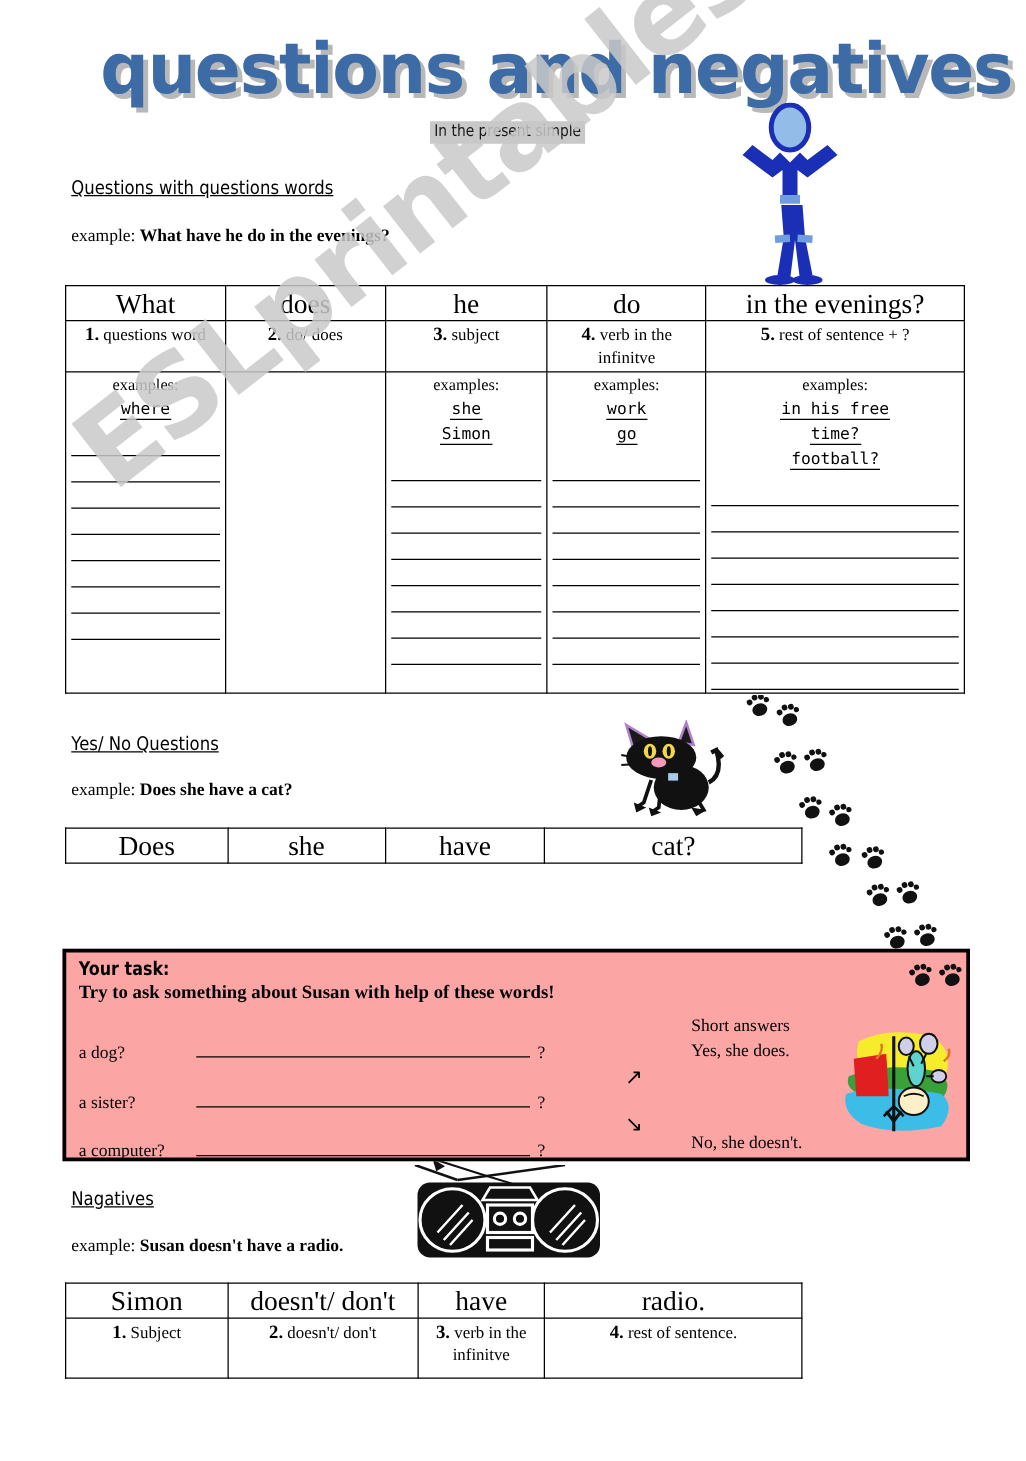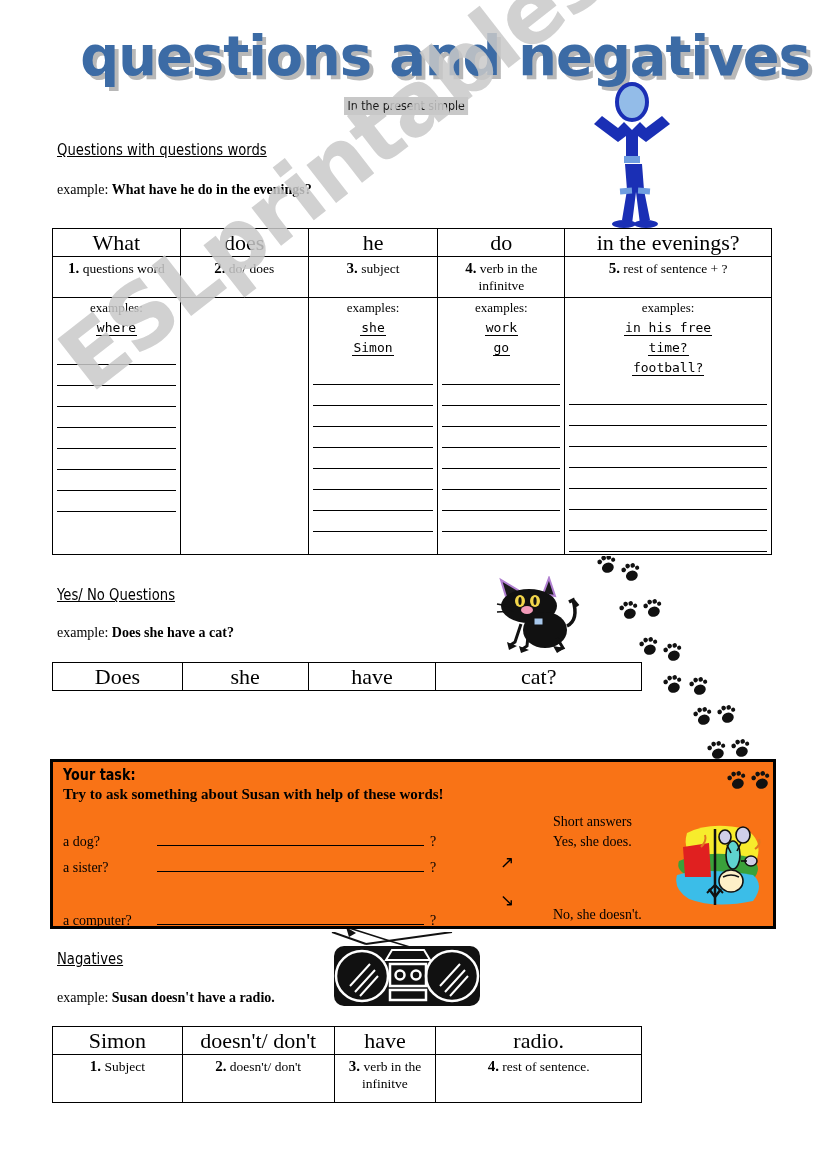--- a/index.html
+++ b/index.html
@@ -154,21 +154,21 @@
   .flower-art { position: absolute; left: 672px; top: 816px; z-index: 9; }
 
   
   .task-box {
     position: absolute;
     left: 50px;
     top: 759px;
     width: 726px;
     height: 170px;
     border: 3px solid #000;
-    background: #f97316;
+    background: #fca5a5;
     z-index: 6;
   }
   .task-title {
     position: absolute;
     left: 10px; top: 4px;
     font-family: "DejaVu Sans", sans-serif;
     font-size: 15px;
     font-weight: bold;
     transform: scaleX(0.85);
     transform-origin: left center;
@@ -481,21 +481,21 @@
 
   <div class="task-box">
     <div class="task-title">Your task:</div>
     <div class="task-instr">Try to ask something about Susan with help of these words!</div>
 
     <div class="task-row" style="left:10px; top:70px;">
       <span class="word" style="width:90px">a dog?</span>
       <span class="rule" style="width:267px"></span>
       <span class="qm">?</span>
     </div>
-    <div class="task-row" style="left:10px; top:96px;">
+    <div class="task-row" style="left:10px; top:110px;">
       <span class="word" style="width:90px">a sister?</span>
       <span class="rule" style="width:267px"></span>
       <span class="qm">?</span>
     </div>
     <div class="task-row" style="left:10px; top:149px;">
       <span class="word" style="width:90px">a computer?</span>
       <span class="rule" style="width:267px"></span>
       <span class="qm">?</span>
     </div>
 

